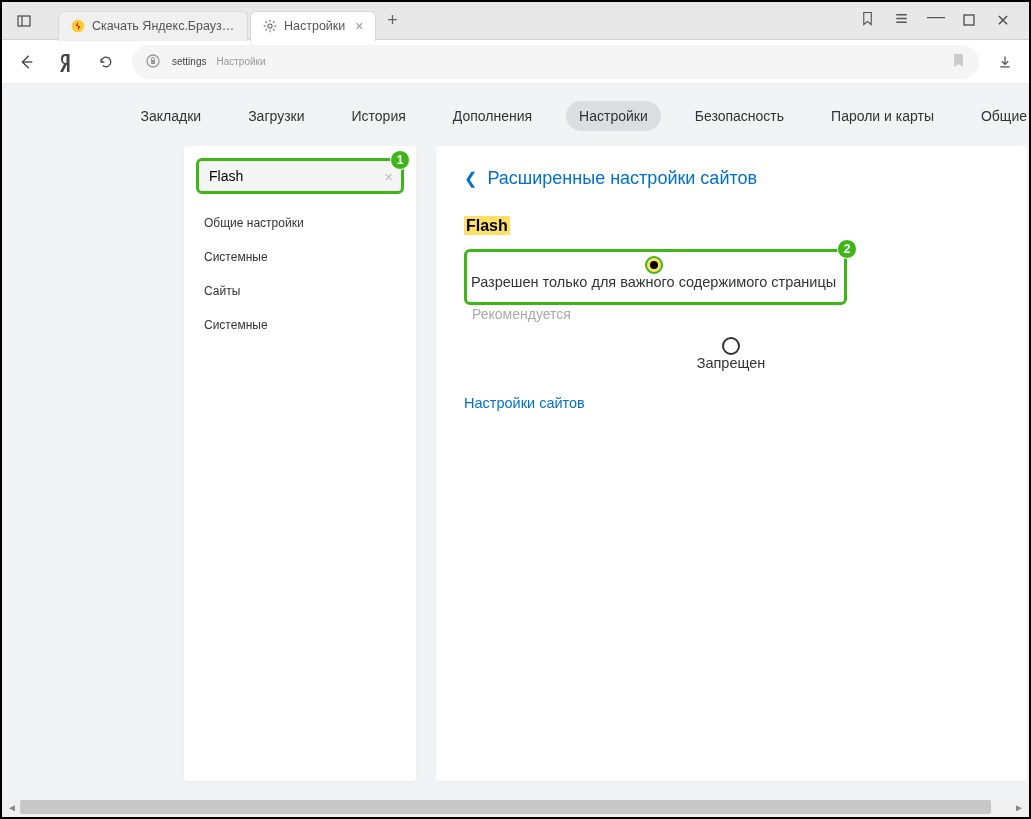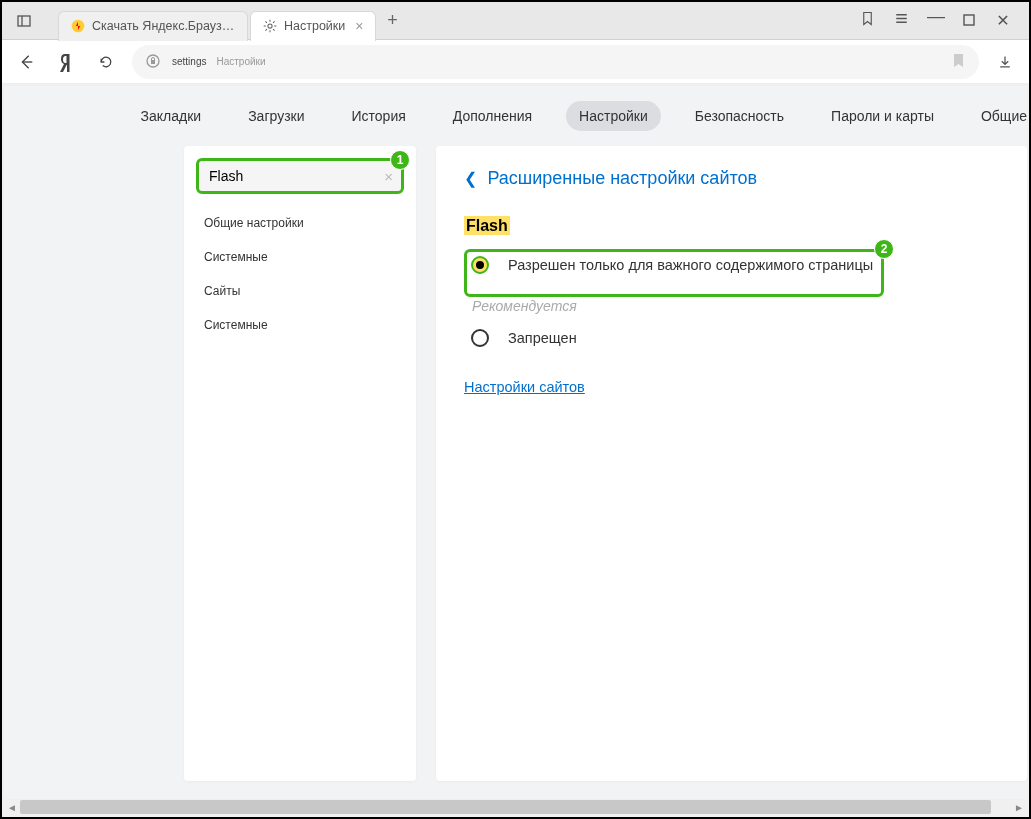--- a/index.html
+++ b/index.html
@@ -38,28 +38,28 @@
     .search-box .clear { position:absolute; right:8px; color:#bbb; font-size:15px; }
     .badge { position:absolute; top:4px; right:6px; width:20px; height:20px; background:#3fb618; border:1px solid #fff; color:#fff; border-radius:50%; display:flex; align-items:center; justify-content:center; font-size:12px; font-weight:bold; z-index:2; }
     .side-item { padding:10px 20px; font-size:12px; color:#333; }
     
     .main { flex:1; background:#fff; border-radius:4px; padding:22px 28px; box-shadow:0 1px 3px rgba(0,0,0,0.04); }
     .bc { color:#0070d0; font-size:18px; display:flex; align-items:center; gap:10px; margin-bottom:28px; }
     .bc .chev { font-size:16px; }
     .sect-title { font-size:16px; font-weight:bold; margin-bottom:14px; display:inline-block; }
     .sect-title .hl { background:#ffe066; padding:1px 2px; }
     .radio-wrap { position:relative; display:inline-block; margin-bottom:4px; }
-    .radio-row { display:flex; align-items:center; gap:19px; font-size:14.5px; color:#333; padding:4px 8px 20px 4px; }
+    .radio-row { display:flex; align-items:center; gap:0; font-size:14.5px; color:#333; padding:4px 8px 12px 4px;flex-direction:column; }
     .radio-row.hl-row { border:3px solid #3fb618; border-radius:6px; }
     .radio { width:18px; height:18px; border:2px solid #333; border-radius:50%; display:flex; align-items:center; justify-content:center; flex-shrink:0; }
     .radio.sel { border-color:#3fb618; background:#ffe066; }
     .radio.sel::after { content:''; width:8px; height:8px; background:#000; border-radius:50%; }
     .badge2 { position:absolute; top:-10px; right:-10px; width:20px; height:20px; background:#3fb618; border:1px solid #fff; color:#fff; border-radius:50%; display:flex; align-items:center; justify-content:center; font-size:12px; font-weight:bold; }
-    .rec { color:#aaa; font-size:14px; margin-left:8px;font-style:italic; }
-    .link { color:#0070d0; font-size:14.5px; margin-top:12px; display:inline-block;text-decoration:underline; }
+    .rec { color:#aaa; font-size:14px; margin-left:8px; }
+    .link { color:#0070d0; font-size:14.5px; margin-top:12px; display:inline-block; }
     
     .hscroll { position:absolute; bottom:2px; left:2px; right:2px; height:16px; background:#f0f0f0; display:flex; align-items:center; }
     .hscroll .track { flex:1; height:16px; background:#f0f0f0; position:relative; }
     .hscroll .thumb { position:absolute; left:0; width:98%; height:14px; top:1px; background:#c8c8c8; border-radius:2px; }
     .hscroll .arr { width:16px; text-align:center; color:#888; font-size:10px; }
     
     .y-ico { width:14px;height:14px; }
     .gear-ico { width:14px;height:14px; color:#666; }
   </style>
 </head>

